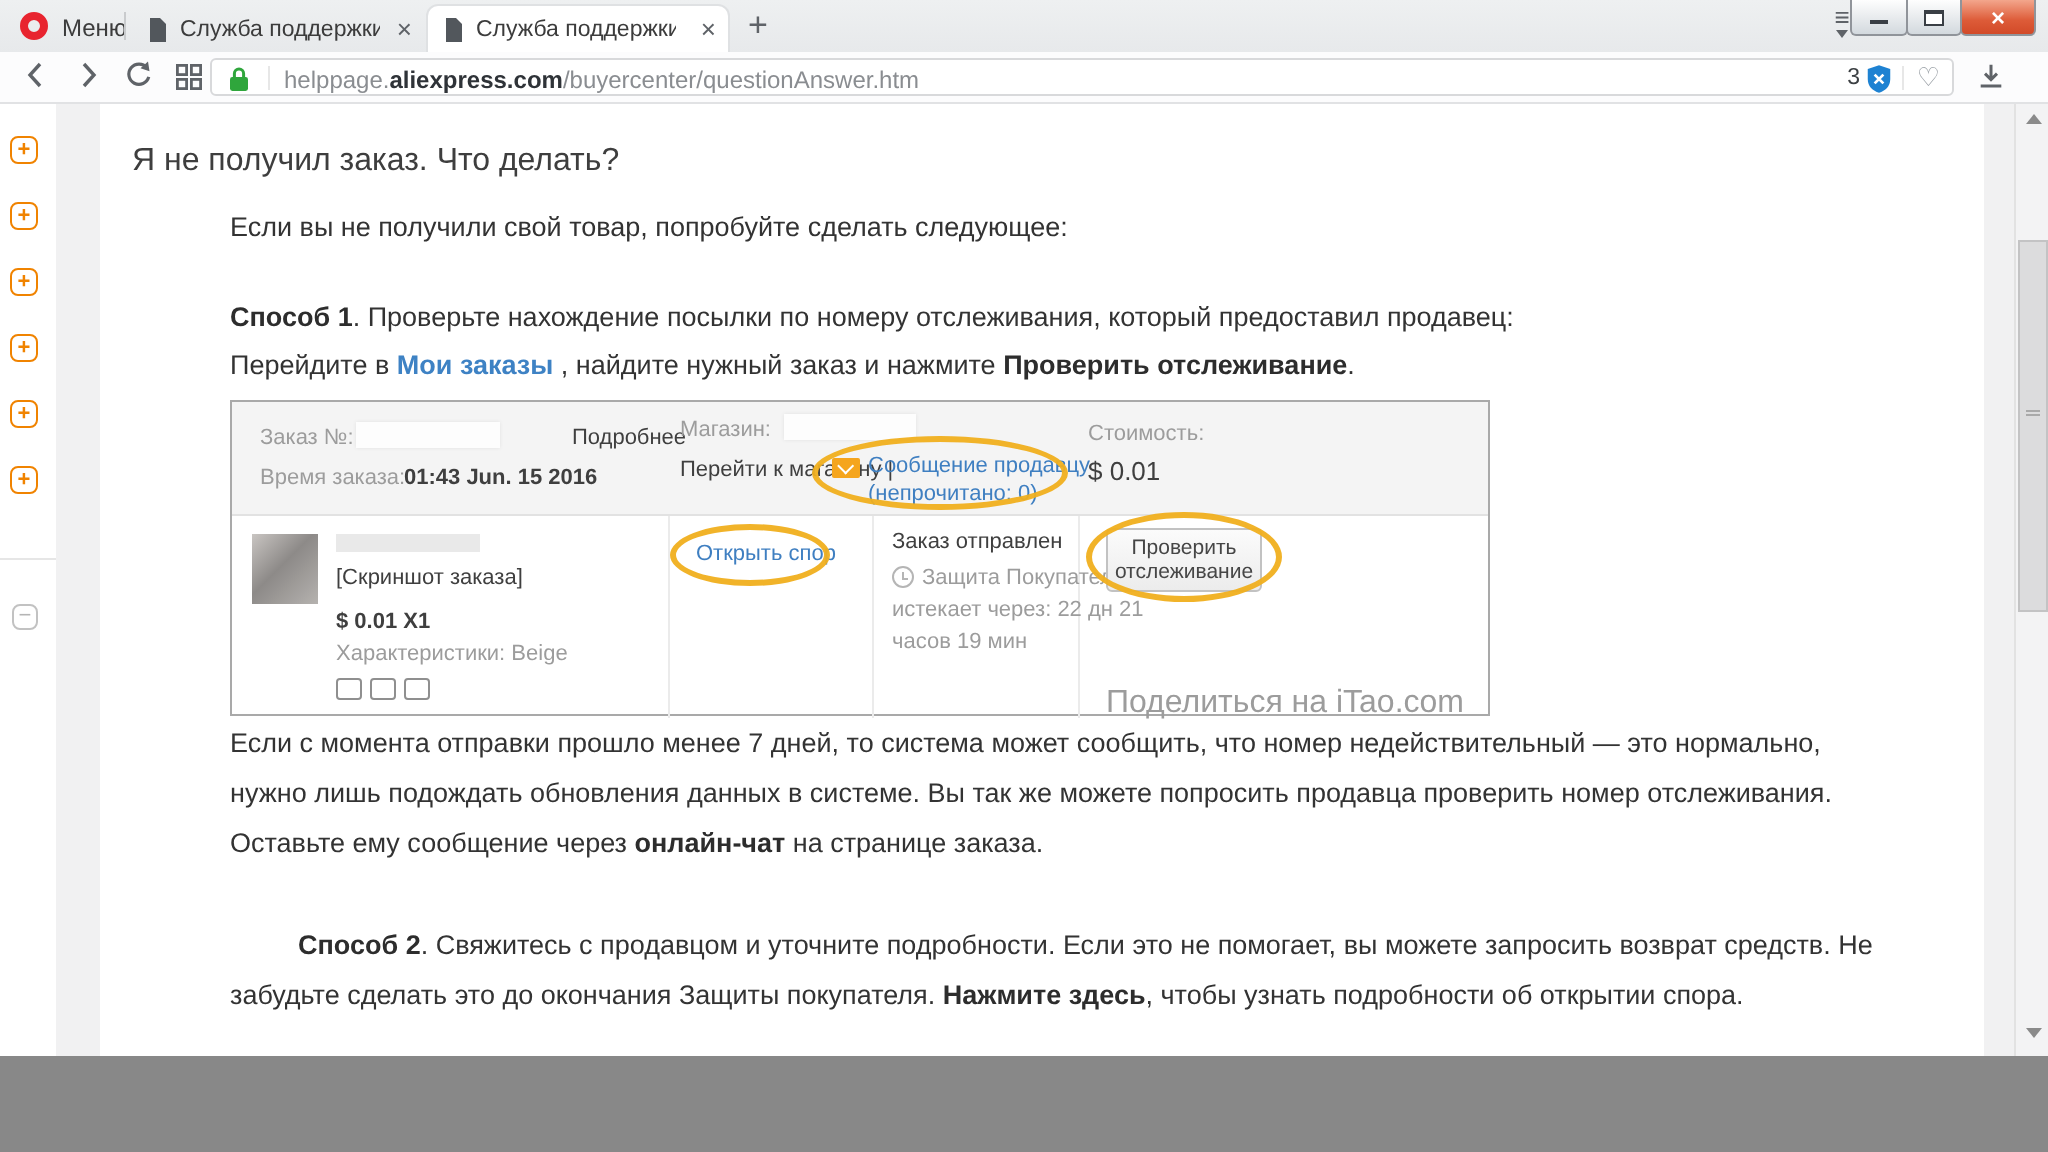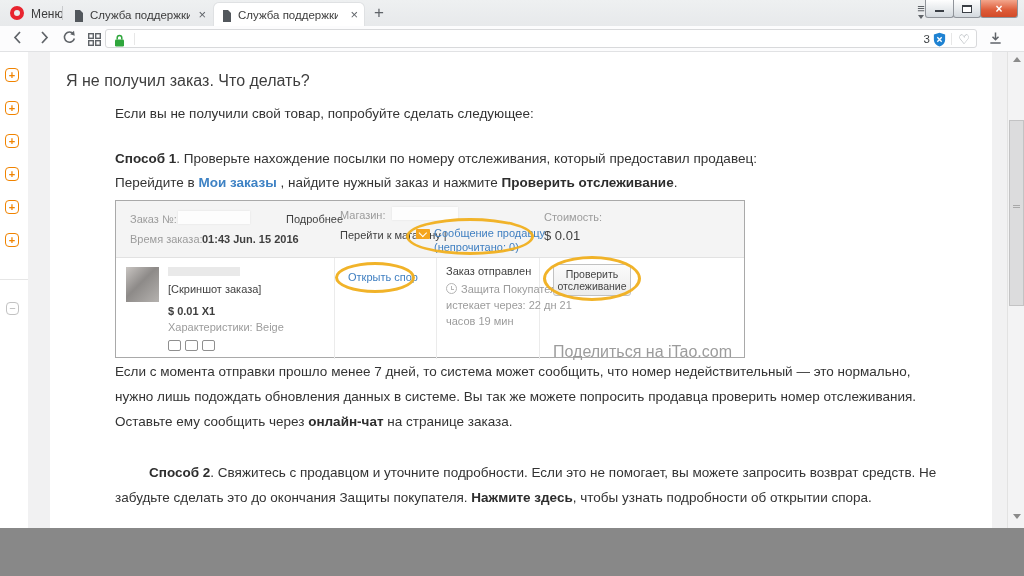--- a/index.html
+++ b/index.html
@@ -260,20 +260,21 @@
     </span>
 
     <div class="urlfield">
       <span class="lock">
         <svg width="11" height="13" viewBox="0 0 11 13">
           <rect x="1" y="5.5" width="9" height="7" rx="1.2" fill="#2fa63c"></rect>
           <path d="M3.2 5.5 V3.8 a2.3 2.3 0 0 1 4.6 0 V5.5" stroke="#2fa63c" stroke-width="1.5" fill="none"></path>
         </svg>
       </span>
       <span class="uf-div1"></span>
+      <span class="url"><span>helppage.</span><b>aliexpress.com</b><span>/buyercenter/questionAnswer.htm</span></span>
       <span class="badge-count">3</span>
       <span class="shield">
         <svg width="13" height="15" viewBox="0 0 20 24">
           <path d="M10 1 L19 4 V12 C19 18 15 21.5 10 23 C5 21.5 1 18 1 12 V4 Z" fill="#1e82d2"></path>
           <path d="M6.5 8.5 L13.5 15.5 M13.5 8.5 L6.5 15.5" stroke="#fff" stroke-width="2.2"></path>
         </svg>
       </span>
       <span class="uf-div2"></span>
       <span class="heart">♡</span>
     </div>
@@ -352,21 +353,21 @@
         <span class="s-lbl" style="left:330px; top:98px;">истекает через: 22 дн 21</span>
         <span class="s-lbl" style="left:330px; top:114px;">часов 19 мин</span>
 
         <span class="s-btn" style="left:437px; top:63px;">Проверить отслеживание</span>
         <span class="ellipse" style="left:427px; top:55px; width:98px; height:45px;"></span>
         <span class="s-lbl" style="left:437px; top:142px; font-size:16px;">Поделиться на iTao.com</span>
       </div>
 
       <div class="para" style="left:65px; top:312px;">Если с момента отправки прошло менее 7 дней, то система может сообщить, что номер недействительный — это нормально,</div>
       <div class="para" style="left:65px; top:337px;">нужно лишь подождать обновления данных в системе. Вы так же можете попросить продавца проверить номер отслеживания.</div>
-      <div class="para" style="left:65px; top:362px;"><span>Оставьте ему сообщить через </span><b>онлайн-чат</b><span> на странице заказа.</span></div>
+      <div class="para" style="left:65px; top:362px;"><span>Оставьте ему сообщение через </span><b>онлайн-чат</b><span> на странице заказа.</span></div>
 
       <div class="para" style="left:65px; top:413px;margin-left:34px;"><b>Способ 2</b><span>. Свяжитесь с продавцом и уточните подробности. Если это не помогает, вы можете запросить возврат средств. Не</span></div>
       <div class="para" style="left:65px; top:438px;"><span>забудьте сделать это до окончания Защиты покупателя. </span><b>Нажмите здесь</b><span>, чтобы узнать подробности об открытии спора.</span></div>
     </div>
 
     <div class="vscroll">
       <span class="v-up"></span>
       <div class="v-thumb">
           <i></i>
         </div>

